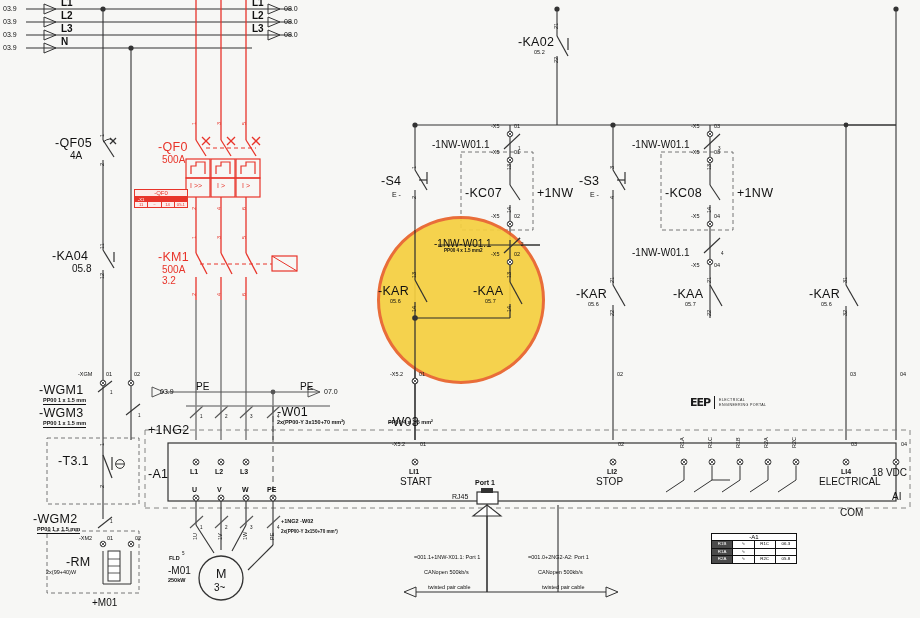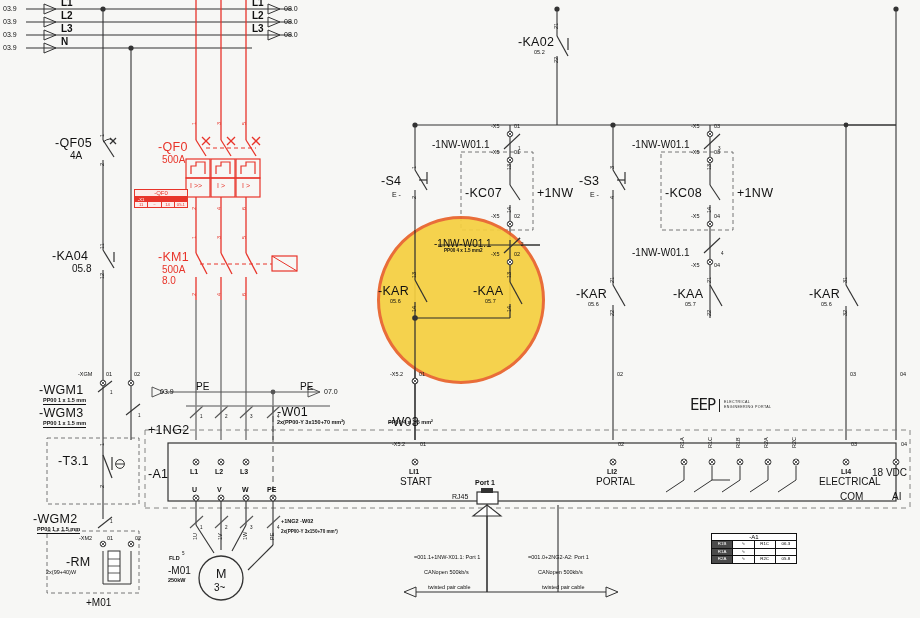--- a/index.html
+++ b/index.html
@@ -25,21 +25,21 @@
   .bold{font-weight:bold;}
   .vert{transform-origin:left top;transform:rotate(-90deg);}
   .under{border-bottom:1px solid #111;padding-bottom:0px;}
   
   #hl{
     position:absolute;left:377px;top:216px;width:162px;height:162px;
     border-radius:50%;background:#f5cf3f;border:3px solid #e8622a;opacity:.92;
   }
   
   #eep{position:absolute;left:690px;top:396px;display:flex;align-items:center;gap:4px;}
-  #eep .mark{font-size:15px;font-weight:normal;letter-spacing:-1px;color:#1a1a1a;
+  #eep .mark{font-size:11px;font-weight:bold;letter-spacing:-1px;color:#1a1a1a;
      font-family:"DejaVu Sans", sans-serif;}
   #eep .bar{width:1px;height:13px;background:#1a1a1a;}
   #eep .sub{font-size:3.6px;line-height:1.35;color:#1a1a1a;letter-spacing:.4px;}
   
   #qf0tab{position:absolute;left:134px;top:189px;width:52px;border:1px solid #e8342a;
      background:#fdecea;}
   #qf0tab .hd{text-align:center;font-size:6px;color:#e8342a;border-bottom:1px solid #e8342a;}
   #qf0tab .rw{display:flex;font-size:4.2px;color:#e8342a;}
   #qf0tab .rw > div{border-right:1px solid #e8342a;padding:0 1px;flex:1;text-align:center;}
   #qf0tab .rw > div:last-child{border-right:none;}
@@ -506,21 +506,21 @@
 
   <div class="lbl t-big" style="left:58px;top:455px">-T3.1</div>
   <div class="lbl t-xs vert" style="left:100px;top:446px">1</div>
   <div class="lbl t-xs vert" style="left:100px;top:488px">2</div>
 
   <div class="lbl t-big" style="left:66px;top:556px">-RM</div>
   <div class="lbl t-xs" style="left:46px;top:570px">2x(99+40)W</div>
   <div class="lbl t-xs" style="left:79px;top:536px">-XM2</div>
   <div class="lbl t-xs" style="left:107px;top:536px">01</div>
   <div class="lbl t-xs" style="left:135px;top:536px">02</div>
-  <div class="lbl t-med" style="left:86px;top:598px">+M01</div>
+  <div class="lbl t-med" style="left:92px;top:598px">+M01</div>
 
   <div class="lbl t-big red" style="left:158px;top:141px">-QF0</div>
   <div class="lbl t-med red" style="left:162px;top:155px">500A</div>
   <div class="lbl t-xs red vert" style="left:192px;top:125px">1</div>
   <div class="lbl t-xs red vert" style="left:217px;top:125px">3</div>
   <div class="lbl t-xs red vert" style="left:242px;top:125px">5</div>
   <div class="lbl t-xs red vert" style="left:192px;top:210px">2</div>
   <div class="lbl t-xs red vert" style="left:217px;top:210px">4</div>
   <div class="lbl t-xs red vert" style="left:242px;top:210px">6</div>
   <div class="lbl t-sm red" style="left:190px;top:182px">I &gt;&gt;</div>
@@ -538,21 +538,21 @@
     <div class="rw">
       <div>11</div>
       <div>~</div>
       <div>14</div>
       <div>05.1</div>
     </div>
   </div>
 
   <div class="lbl t-big red" style="left:158px;top:251px">-KM1</div>
   <div class="lbl t-med red" style="left:162px;top:265px">500A</div>
-  <div class="lbl t-med red" style="left:162px;top:276px">8.0</div>
+  <div class="lbl t-med red" style="left:162px;top:276px">3.2</div>
   <div class="lbl t-xs red vert" style="left:192px;top:239px">1</div>
   <div class="lbl t-xs red vert" style="left:217px;top:239px">3</div>
   <div class="lbl t-xs red vert" style="left:242px;top:239px">5</div>
   <div class="lbl t-xs red vert" style="left:192px;top:296px">2</div>
   <div class="lbl t-xs red vert" style="left:217px;top:296px">4</div>
   <div class="lbl t-xs red vert" style="left:242px;top:296px">6</div>
 
   <div class="lbl t-sm" style="left:160px;top:388px">03.9</div>
   <div class="lbl t-med" style="left:196px;top:382px">PE</div>
   <div class="lbl t-med" style="left:300px;top:382px">PE</div>
@@ -680,32 +680,32 @@
   <div class="lbl t-xs" style="left:617px;top:372px">02</div>
   <div class="lbl t-xs" style="left:850px;top:372px">03</div>
   <div class="lbl t-xs" style="left:900px;top:372px">04</div>
 
   <div class="lbl t-xs" style="left:392px;top:442px">-X5.2</div>
   <div class="lbl t-xs" style="left:420px;top:442px">01</div>
   <div class="lbl t-sm bold" style="left:409px;top:468px">LI1</div>
   <div class="lbl t-med" style="left:400px;top:477px">START</div>
   <div class="lbl t-xs" style="left:618px;top:442px">02</div>
   <div class="lbl t-sm bold" style="left:607px;top:468px">LI2</div>
-  <div class="lbl t-med" style="left:596px;top:477px">PORTAL</div>
+  <div class="lbl t-med" style="left:596px;top:477px">STOP</div>
 
   <div class="lbl t-xs vert" style="left:680px;top:448px">R1A</div>
   <div class="lbl t-xs vert" style="left:708px;top:448px">R1C</div>
   <div class="lbl t-xs vert" style="left:736px;top:448px">R1B</div>
   <div class="lbl t-xs vert" style="left:764px;top:448px">R2A</div>
   <div class="lbl t-xs vert" style="left:792px;top:448px">R2C</div>
 
   <div class="lbl t-xs" style="left:851px;top:442px">03</div>
   <div class="lbl t-sm bold" style="left:841px;top:468px">LI4</div>
   <div class="lbl t-med" style="left:819px;top:477px">ELECTRICAL</div>
-  <div class="lbl t-med" style="left:840px;top:492px">COM</div>
+  <div class="lbl t-med" style="left:840px;top:508px">COM</div>
   <div class="lbl t-xs" style="left:901px;top:442px">04</div>
   <div class="lbl t-med" style="left:872px;top:468px">18 VDC</div>
   <div class="lbl t-med" style="left:892px;top:492px">AI</div>
 
   <div id="a1tab">
     <div class="hd">-A1</div>
     <div class="rw">
       <div class="dk">R1B</div>
       <div>∿</div>
       <div>R1C</div>

